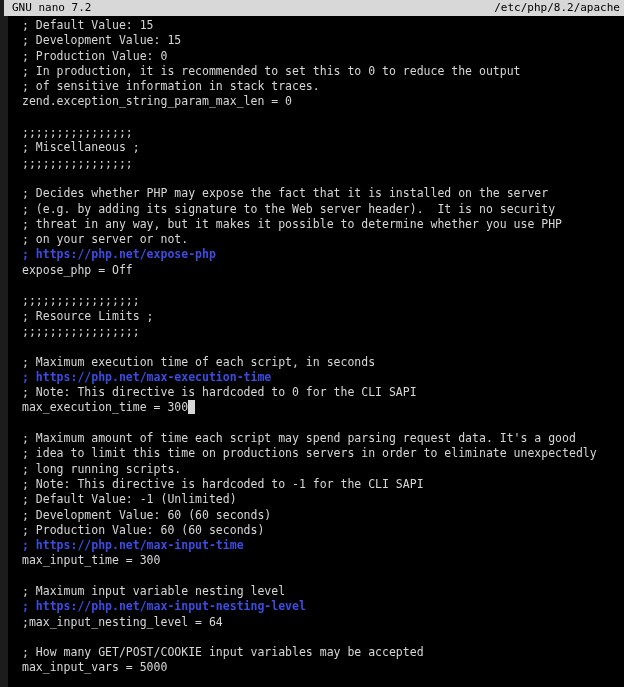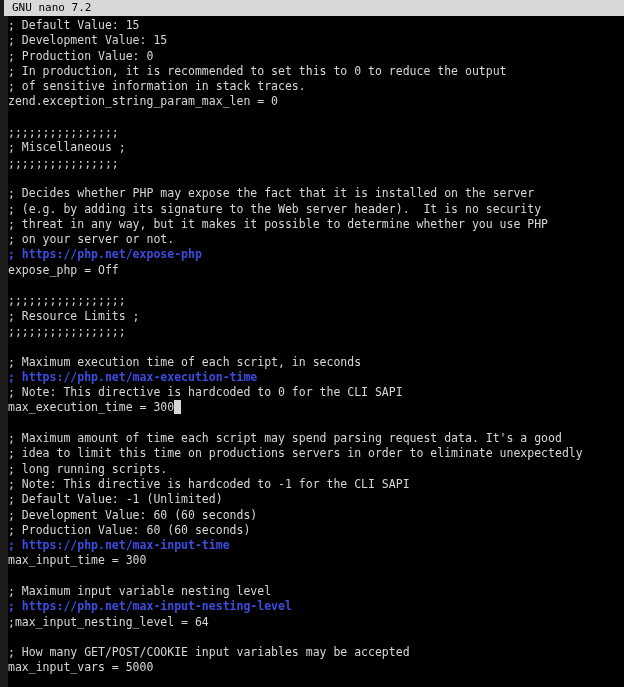--- a/index.html
+++ b/index.html
@@ -48,20 +48,21 @@
     padding: 2px 0 0 4px;
     font-size: 11.5px;
     line-height: 15.3px;
     color: #d6d6d6;
     white-space: pre;
     letter-spacing: 0px;
   }
   .line {
     white-space: pre;
     height: 15.3px;
+    padding-left: 14px;
   }
   .c-default { color: #d6d6d6; }
   .c-url { color: #3b4ce0; font-weight: bold; }
   .cursor {
     background: #d6d6d6;
     color: #000000;
   }
   .scrollgutter {
     position: absolute;
     top: 16px;
@@ -71,19 +72,20 @@
     background: #1c1c1c;
   }
 </style>
 </head>
 <body>
 
 <div class="terminal">
 
   <div class="titlebar">
     <span class="tb-left">GNU nano 7.2</span>
+    <span class="tb-right">/etc/php/8.2/apache</span>
   </div>
 
   <div class="scrollgutter"></div>
 
   <div class="editor" id="editor-body"><div class="line"><span class="c-default">; Default Value: 15</span></div><div class="line"><span class="c-default">; Development Value: 15</span></div><div class="line"><span class="c-default">; Production Value: 0</span></div><div class="line"><span class="c-default">; In production, it is recommended to set this to 0 to reduce the output</span></div><div class="line"><span class="c-default">; of sensitive information in stack traces.</span></div><div class="line"><span class="c-default">zend.exception_string_param_max_len = 0</span></div><div class="line"><span class="c-default"></span></div><div class="line"><span class="c-default">;;;;;;;;;;;;;;;;</span></div><div class="line"><span class="c-default">; Miscellaneous ;</span></div><div class="line"><span class="c-default">;;;;;;;;;;;;;;;;</span></div><div class="line"><span class="c-default"></span></div><div class="line"><span class="c-default">; Decides whether PHP may expose the fact that it is installed on the server</span></div><div class="line"><span class="c-default">; (e.g. by adding its signature to the Web server header).  It is no security</span></div><div class="line"><span class="c-default">; threat in any way, but it makes it possible to determine whether you use PHP</span></div><div class="line"><span class="c-default">; on your server or not.</span></div><div class="line"><span class="c-url">; https://php.net/expose-php</span></div><div class="line"><span class="c-default">expose_php = Off</span></div><div class="line"><span class="c-default"></span></div><div class="line"><span class="c-default">;;;;;;;;;;;;;;;;;</span></div><div class="line"><span class="c-default">; Resource Limits ;</span></div><div class="line"><span class="c-default">;;;;;;;;;;;;;;;;;</span></div><div class="line"><span class="c-default"></span></div><div class="line"><span class="c-default">; Maximum execution time of each script, in seconds</span></div><div class="line"><span class="c-url">; https://php.net/max-execution-time</span></div><div class="line"><span class="c-default">; Note: This directive is hardcoded to 0 for the CLI SAPI</span></div><div class="line"><span class="c-default">max_execution_time = 300</span><span class="cursor"> </span></div><div class="line"><span class="c-default"></span></div><div class="line"><span class="c-default">; Maximum amount of time each script may spend parsing request data. It's a good</span></div><div class="line"><span class="c-default">; idea to limit this time on productions servers in order to eliminate unexpectedly</span></div><div class="line"><span class="c-default">; long running scripts.</span></div><div class="line"><span class="c-default">; Note: This directive is hardcoded to -1 for the CLI SAPI</span></div><div class="line"><span class="c-default">; Default Value: -1 (Unlimited)</span></div><div class="line"><span class="c-default">; Development Value: 60 (60 seconds)</span></div><div class="line"><span class="c-default">; Production Value: 60 (60 seconds)</span></div><div class="line"><span class="c-url">; https://php.net/max-input-time</span></div><div class="line"><span class="c-default">max_input_time = 300</span></div><div class="line"><span class="c-default"></span></div><div class="line"><span class="c-default">; Maximum input variable nesting level</span></div><div class="line"><span class="c-url">; https://php.net/max-input-nesting-level</span></div><div class="line"><span class="c-default">;max_input_nesting_level = 64</span></div><div class="line"><span class="c-default"></span></div><div class="line"><span class="c-default">; How many GET/POST/COOKIE input variables may be accepted</span></div><div class="line"><span class="c-default">max_input_vars = 5000</span></div><div class="line"><span class="c-default"></span></div></div>
 
 </div>
 
 </body></html>

